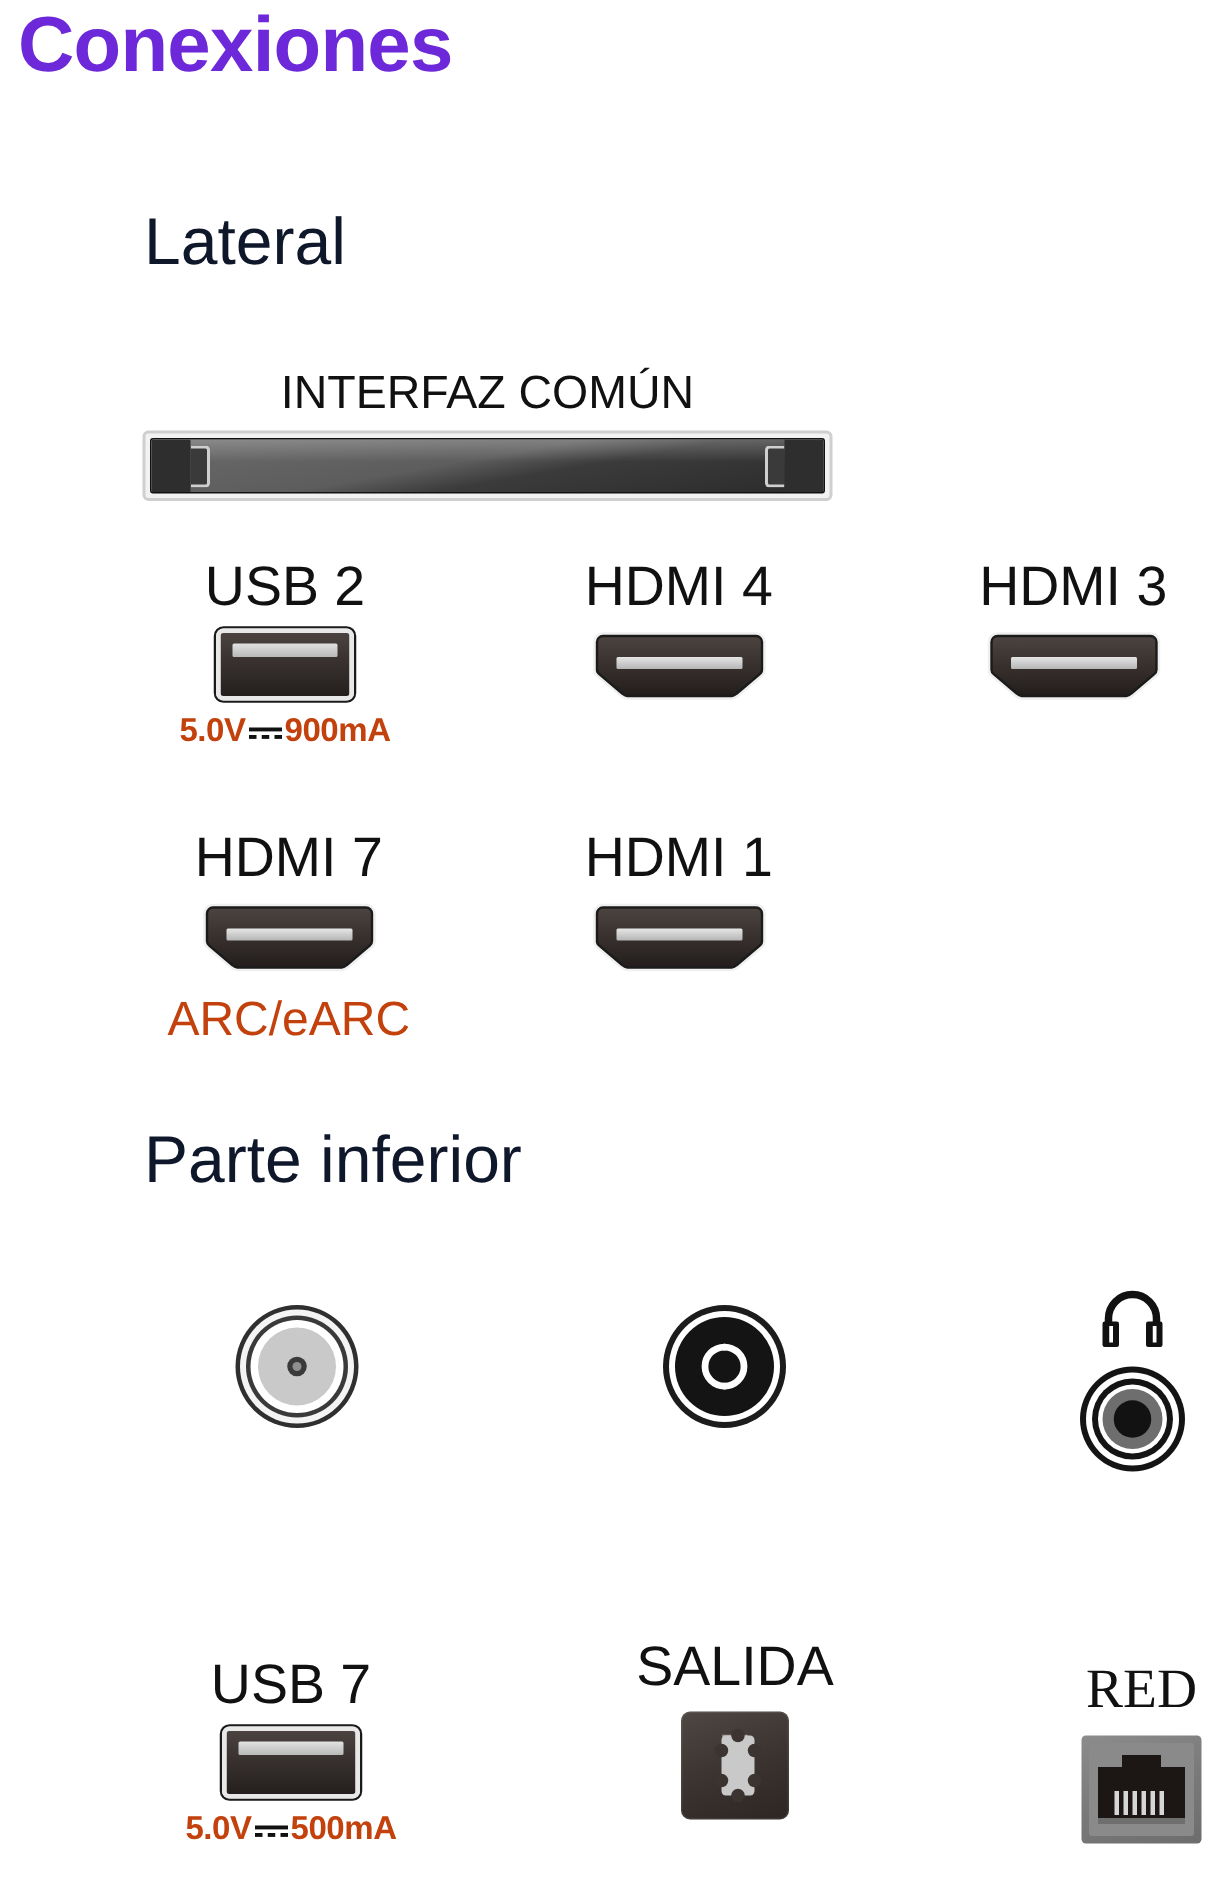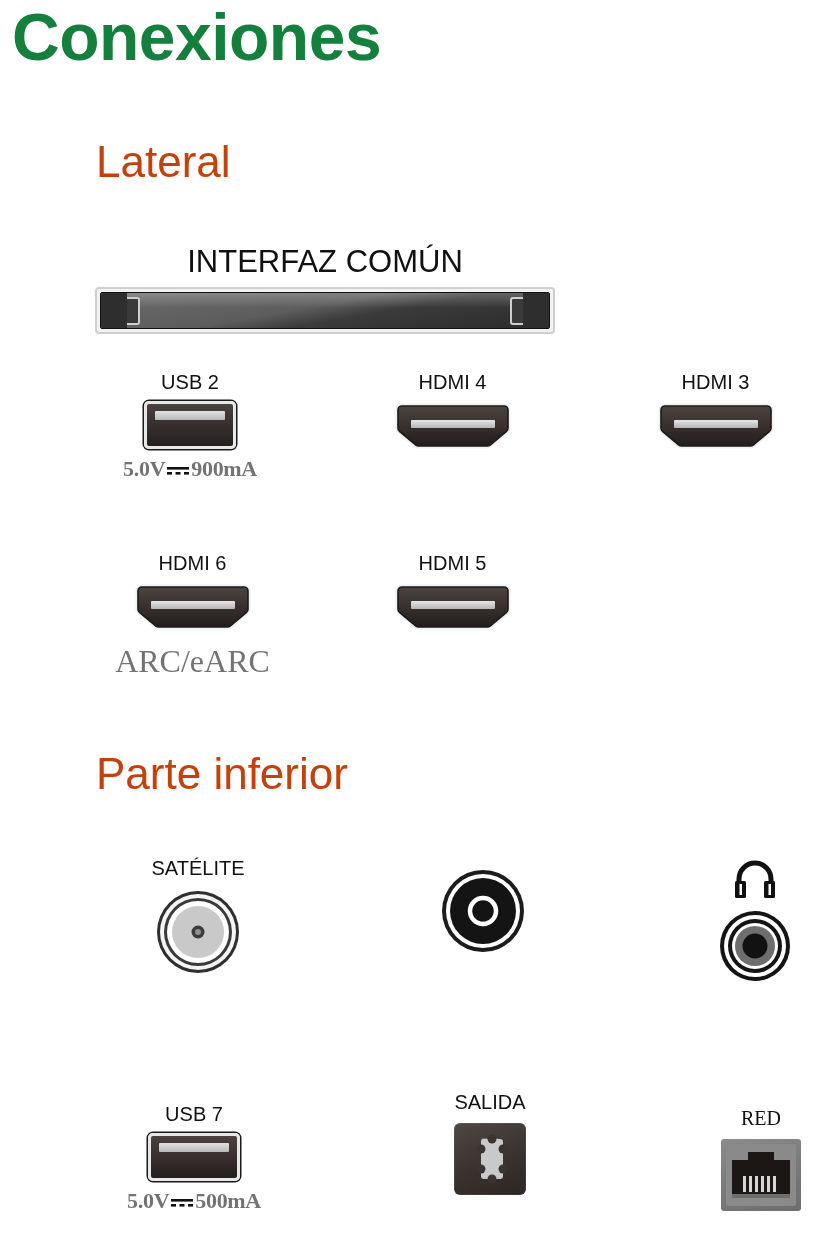--- a/index.html
+++ b/index.html
@@ -13,62 +13,61 @@
     position: relative;
     font-family: "Liberation Sans", sans-serif;
     color: #111111;
     overflow: hidden;
   }
 
   .page-title {
     position: absolute;
     left: 12px;
     top: 4px;
-    font-size: 66px;
+    font-size: 52px;
     font-weight: bold;
     letter-spacing: -0.5px;
     line-height: 1.0;
-    color: #15803d;
+    color: #6d28d9;
   }
 
   .section-title {
     position: absolute;
     font-size: 44px;
     font-weight: 400;
-    color: #c2410c;
+    color: #0f172a;
     line-height: 1.0;
   }
   .section-lateral { left: 96px; top: 140px; }
   .section-bottom  { left: 96px; top: 752px; text-align: right; }
 
   
   .port {
     position: absolute;
     display: flex;
     flex-direction: column;
     align-items: center;
     justify-content: center;
   }
   .port-label {
-    font-size: 20px;
+    font-size: 37px;
     font-weight: 400;
     color: #111111;
     line-height: 1.05;
     text-align: center;
     white-space: nowrap;
   }
   .port-sub {
     font-size: 22px;
     font-weight: bold;
-    color: #737373;
+    color: #c2410c;
     line-height: 1.1;
     text-align: center;
     white-space: nowrap;
     letter-spacing: -0.3px;
-    font-family: Liberation Serif, serif;
   }
   .port-sub-light {
     font-size: 32px;
     font-weight: 400;
     letter-spacing: 0px;
   }
   .gap8  { height: 8px; }
   .gap10 { height: 10px; }
 
   
@@ -241,49 +240,48 @@
   <div class="hdmi">
     <svg width="118" height="52" viewBox="0 0 118 52">
       <path d="M8 5 H110 A4 4 0 0 1 114 9 V27 A4 4 0 0 1 112.5 30.4 L97 43.5 A5 5 0 0 1 93.8 45 H24.2 A5 5 0 0 1 21 43.5 L5.5 30.4 A4 4 0 0 1 4 27 V9 A4 4 0 0 1 8 5 Z" fill="url(#hg1)" stroke="#f0f0f0" stroke-width="5"></path>
       <path d="M8 5 H110 A4 4 0 0 1 114 9 V27 A4 4 0 0 1 112.5 30.4 L97 43.5 A5 5 0 0 1 93.8 45 H24.2 A5 5 0 0 1 21 43.5 L5.5 30.4 A4 4 0 0 1 4 27 V9 A4 4 0 0 1 8 5 Z" fill="url(#hg1)" stroke="#1b1b1b" stroke-width="1.6"></path>
       <rect x="17" y="19" width="84" height="8" rx="1" fill="url(#hb1)"></rect>
     </svg>
   </div>
 </div>
 
 <div class="port" style="left:120px; top:553px; width:145px;">
-  <div class="port-label">HDMI 6</div>
+  <div class="port-label">HDMI 7</div>
   <div class="gap8"></div>
   <div class="hdmi">
     <svg width="118" height="52" viewBox="0 0 118 52">
       <path d="M8 5 H110 A4 4 0 0 1 114 9 V27 A4 4 0 0 1 112.5 30.4 L97 43.5 A5 5 0 0 1 93.8 45 H24.2 A5 5 0 0 1 21 43.5 L5.5 30.4 A4 4 0 0 1 4 27 V9 A4 4 0 0 1 8 5 Z" fill="url(#hg1)" stroke="#f0f0f0" stroke-width="5"></path>
       <path d="M8 5 H110 A4 4 0 0 1 114 9 V27 A4 4 0 0 1 112.5 30.4 L97 43.5 A5 5 0 0 1 93.8 45 H24.2 A5 5 0 0 1 21 43.5 L5.5 30.4 A4 4 0 0 1 4 27 V9 A4 4 0 0 1 8 5 Z" fill="url(#hg1)" stroke="#1b1b1b" stroke-width="1.6"></path>
       <rect x="17" y="19" width="84" height="8" rx="1" fill="url(#hb1)"></rect>
     </svg>
   </div>
   <div class="gap10"></div>
   <div class="port-sub port-sub-light">ARC/eARC</div>
 </div>
 
 <div class="port" style="left:385px; top:553px; width:135px;">
-  <div class="port-label">HDMI 5</div>
+  <div class="port-label">HDMI 1</div>
   <div class="gap8"></div>
   <div class="hdmi">
     <svg width="118" height="52" viewBox="0 0 118 52">
       <path d="M8 5 H110 A4 4 0 0 1 114 9 V27 A4 4 0 0 1 112.5 30.4 L97 43.5 A5 5 0 0 1 93.8 45 H24.2 A5 5 0 0 1 21 43.5 L5.5 30.4 A4 4 0 0 1 4 27 V9 A4 4 0 0 1 8 5 Z" fill="url(#hg1)" stroke="#f0f0f0" stroke-width="5"></path>
       <path d="M8 5 H110 A4 4 0 0 1 114 9 V27 A4 4 0 0 1 112.5 30.4 L97 43.5 A5 5 0 0 1 93.8 45 H24.2 A5 5 0 0 1 21 43.5 L5.5 30.4 A4 4 0 0 1 4 27 V9 A4 4 0 0 1 8 5 Z" fill="url(#hg1)" stroke="#1b1b1b" stroke-width="1.6"></path>
       <rect x="17" y="19" width="84" height="8" rx="1" fill="url(#hb1)"></rect>
     </svg>
   </div>
 </div>
 
 <div class="section-title section-bottom">Parte inferior</div>
 
 <div class="port" style="left:118px; top:858px; width:160px;">
-  <div class="port-label">SATÉLITE</div>
   <div class="gap10"></div>
   <div>
     <svg width="86" height="86" viewBox="0 0 86 86">
       <circle cx="43" cy="43" r="41" fill="#2f2f2f"></circle>
       <circle cx="43" cy="43" r="38" fill="#f4f4f4"></circle>
       <circle cx="43" cy="43" r="34" fill="#3a3a3a"></circle>
       <circle cx="43" cy="43" r="31" fill="#ffffff"></circle>
       <circle cx="43" cy="43" r="26" fill="#c9c9c9"></circle>
       <circle cx="43" cy="43" r="6.5" fill="#3a3a3a"></circle>
       <circle cx="43" cy="43" r="3" fill="#8f8f8f"></circle>

